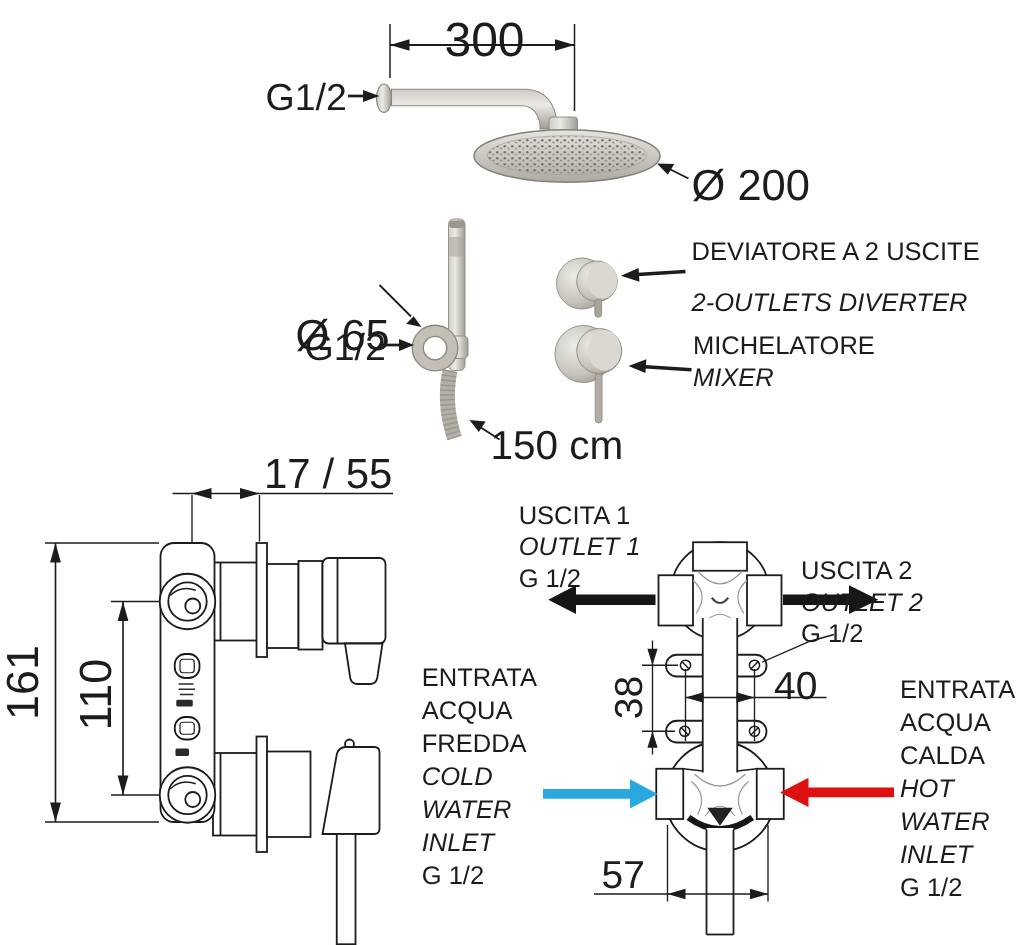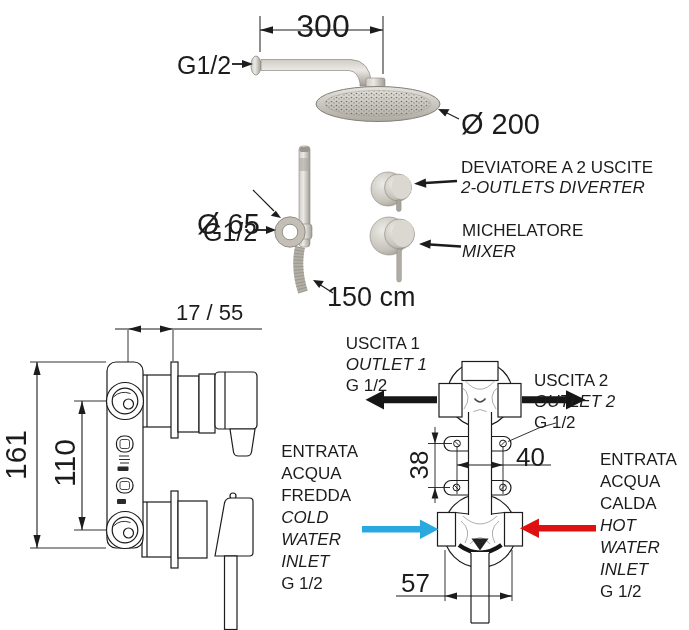--- a/index.html
+++ b/index.html
@@ -244,25 +244,25 @@
 
 <div class="lbl" style="left:293px;top:10px;width:60px;text-align:center;font-size:32px;">300</div>
 <div class="lbl" style="left:177px;top:53px;font-size:25px;">G1/2</div>
 <div class="lbl" style="left:461px;top:110px;font-size:29px;">Ø 200</div>
 
 <div class="lbl" style="left:197px;top:170px;font-size:29px;margin-top:40px;">Ø 65</div>
 <div class="lbl" style="left:203px;top:220px;font-size:25px;">G1/2</div>
 <div class="lbl" style="left:327px;top:284px;font-size:27px;">150 cm</div>
 
 <div class="lbl" style="left:461px;top:159px;font-size:17px;">DEVIATORE A 2 USCITE</div>
-<div class="lbl italic" style="left:461px;top:179px;font-size:17px;">2-OUTLETS DIVERTER</div>
+<div class="lbl italic" style="left:461px;top:193px;font-size:17px;">2-OUTLETS DIVERTER</div>
 <div class="lbl" style="left:462px;top:222px;font-size:17px;">MICHELATORE</div>
 <div class="lbl italic" style="left:462px;top:243px;font-size:17px;">MIXER</div>
 
-<div class="lbl" style="left:176px;top:302px;font-size:22px;">17 / 55</div>
+<div class="lbl" style="left:176px;top:302px;font-size:28px;">17 / 55</div>
 <div class="lbl rot" style="left:-14px;top:440px;width:60px;font-size:30px;">161</div>
 <div class="lbl rot" style="left:35px;top:448px;width:60px;font-size:30px;">110</div>
 
 <div class="blk ra" style="right:262px;top:333px;">
   <div>USCITA 1</div>
   <div class="italic">OUTLET 1</div>
   <div>G 1/2</div>
 </div>
 <div class="blk" style="left:534px;top:333px;margin-top:37px;">
   <div>USCITA 2</div>

